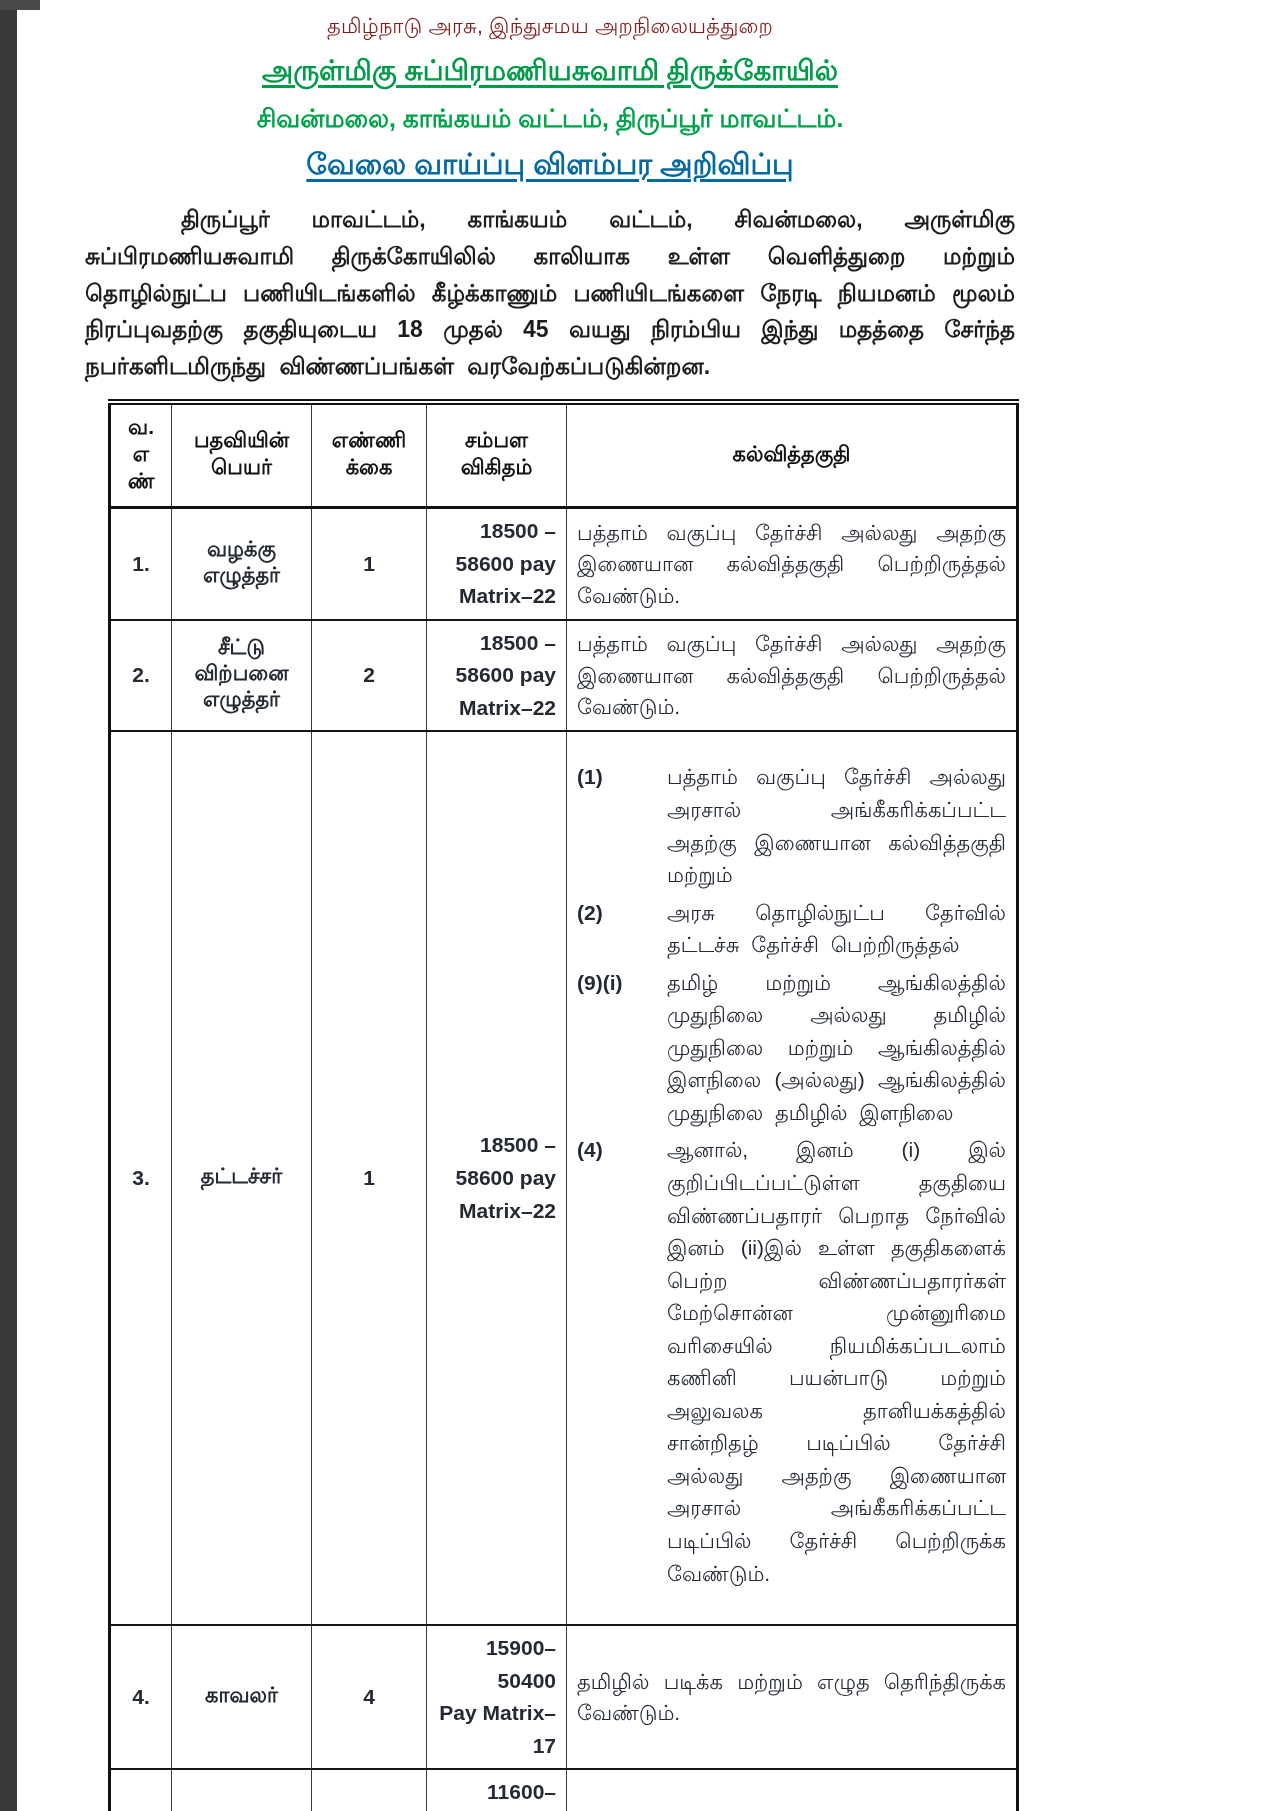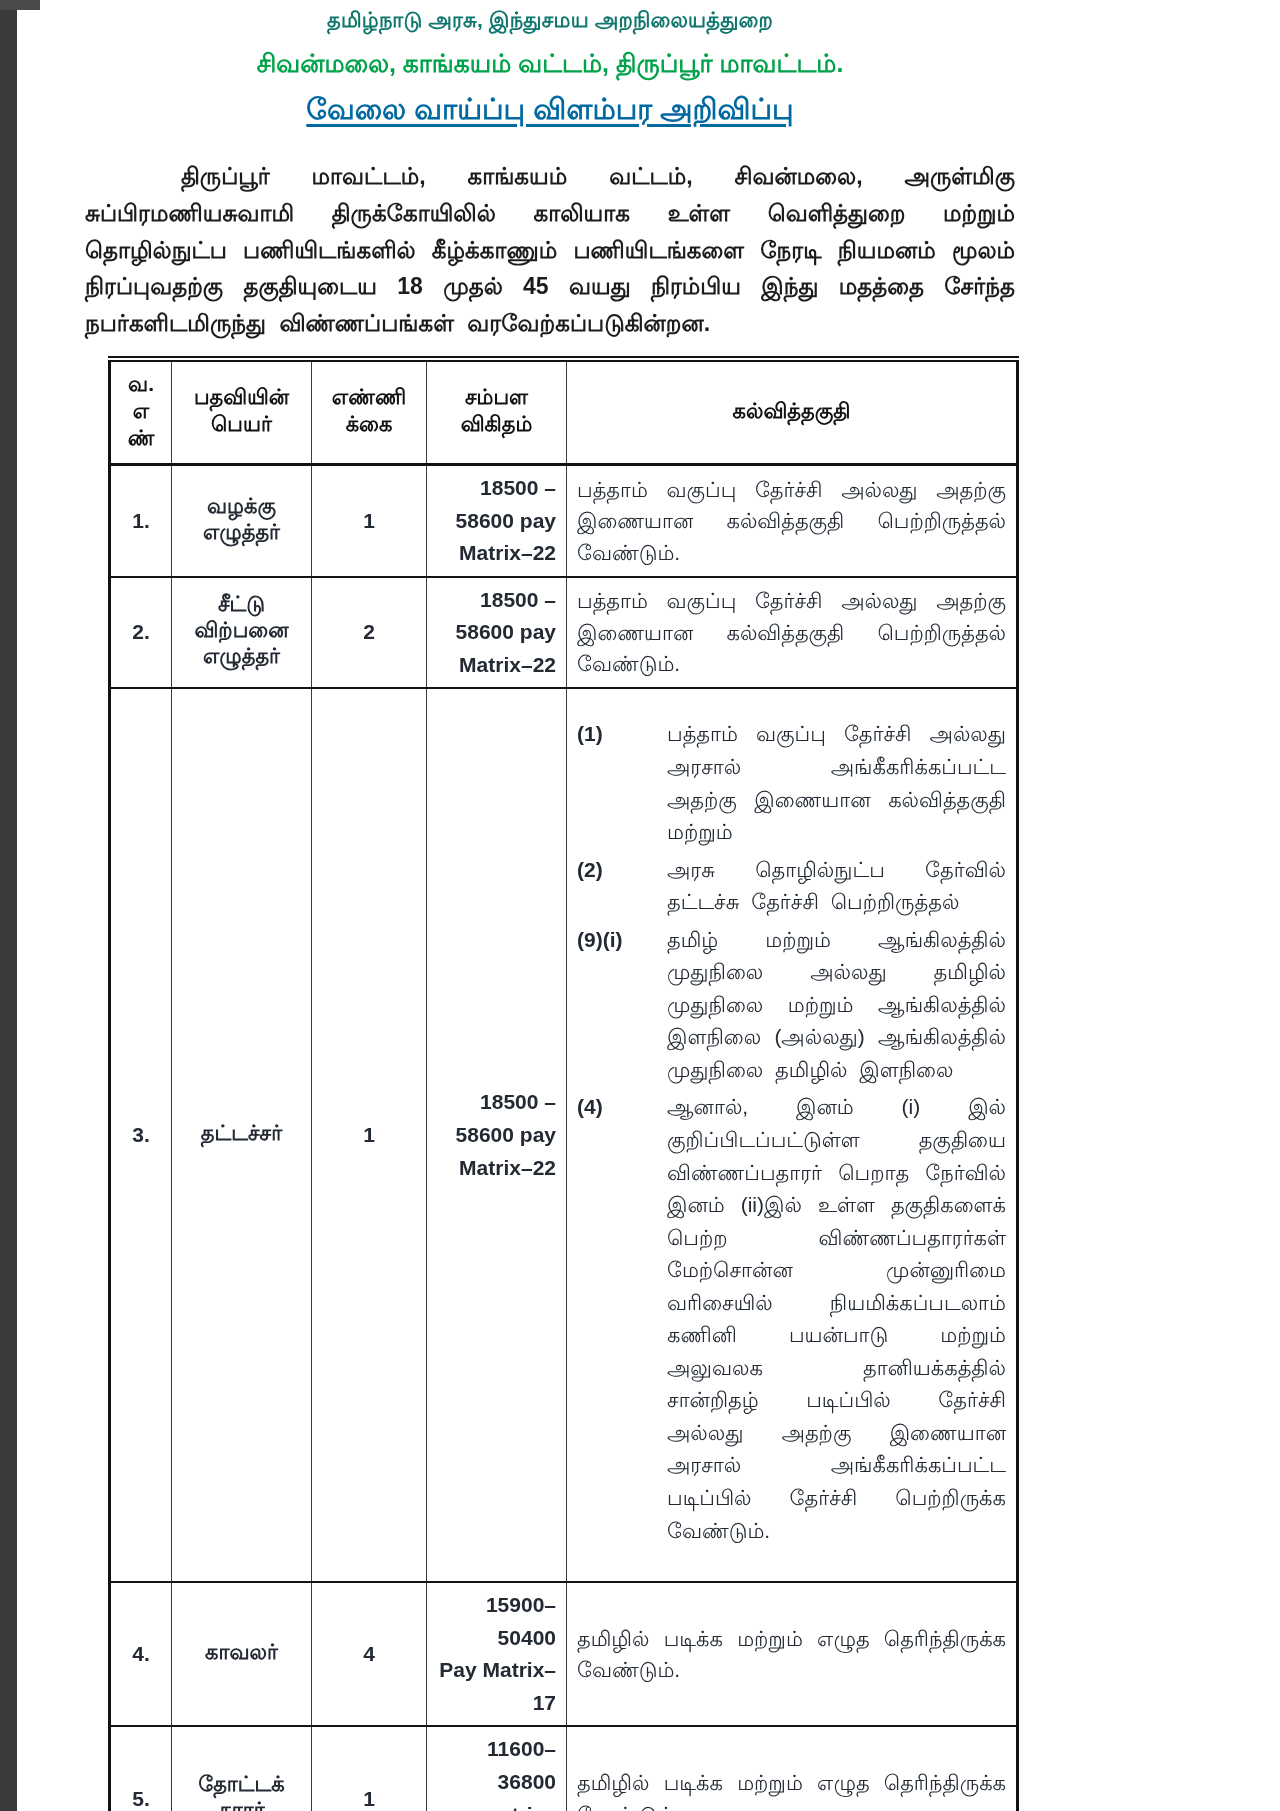--- a/index.html
+++ b/index.html
@@ -29,23 +29,24 @@
   }
   .content {
     position: absolute;
     left: 85px;
     top: 8px;
     width: 930px;
   }
   .hdr { text-align: center; }
   .dept-line {
     font-size: 21px;
-    font-weight: 700;
+    font-weight: 400;
     letter-spacing: 0.2px;
-    color: #0f766e;
+    color: #7f1d1d;
+    margin-top: 6px;
   }
   .temple-name {
     font-size: 28px;
     font-weight: 800;
     color: #009b48;
     text-decoration: underline;
     text-decoration-thickness: 3px;
     text-underline-offset: 5px;
     margin-top: 14px;
   }
@@ -58,21 +59,21 @@
   .notice-title {
     font-size: 29px;
     font-weight: 800;
     color: #0369a1;
     text-decoration: underline;
     text-decoration-thickness: 3px;
     text-underline-offset: 5px;
     margin-top: 12px;
   }
   .intro {
-    margin-top: 28px;
+    margin-top: 16px;
     font-size: 23px;
     font-weight: 600;
     line-height: 1.6;
     text-align: justify;
     text-indent: 96px;
     word-spacing: 7px;
     color: #1c1c1c;
   }
   table.vacancy {
     margin-top: 14px;
@@ -133,20 +134,21 @@
 </head>
 <body>
 
 <div class="scan-strip"></div>
 <div class="scan-strip-top"></div>
 
 <div class="content">
 
   <div class="hdr">
     <div class="dept-line">தமிழ்நாடு அரசு, இந்துசமய அறநிலையத்துறை</div>
+    <div class="temple-name">அருள்மிகு சுப்பிரமணியசுவாமி திருக்கோயில்</div>
     <div class="location-line">சிவன்மலை, காங்கயம் வட்டம், திருப்பூர் மாவட்டம்.</div>
     <div class="notice-title">வேலை வாய்ப்பு விளம்பர அறிவிப்பு</div>
   </div>
 
   <div class="intro">திருப்பூர் மாவட்டம், காங்கயம் வட்டம், சிவன்மலை, அருள்மிகு சுப்பிரமணியசுவாமி திருக்கோயிலில் காலியாக உள்ள வெளித்துறை மற்றும் தொழில்நுட்ப பணியிடங்களில் கீழ்க்காணும் பணியிடங்களை நேரடி நியமனம் மூலம் நிரப்புவதற்கு தகுதியுடைய 18 முதல் 45 வயது நிரம்பிய இந்து மதத்தை சேர்ந்த நபர்களிடமிருந்து விண்ணப்பங்கள் வரவேற்கப்படுகின்றன.</div>
 
   <table class="vacancy">
     <colgroup>
       <col style="width:62px">
         <col style="width:140px">

